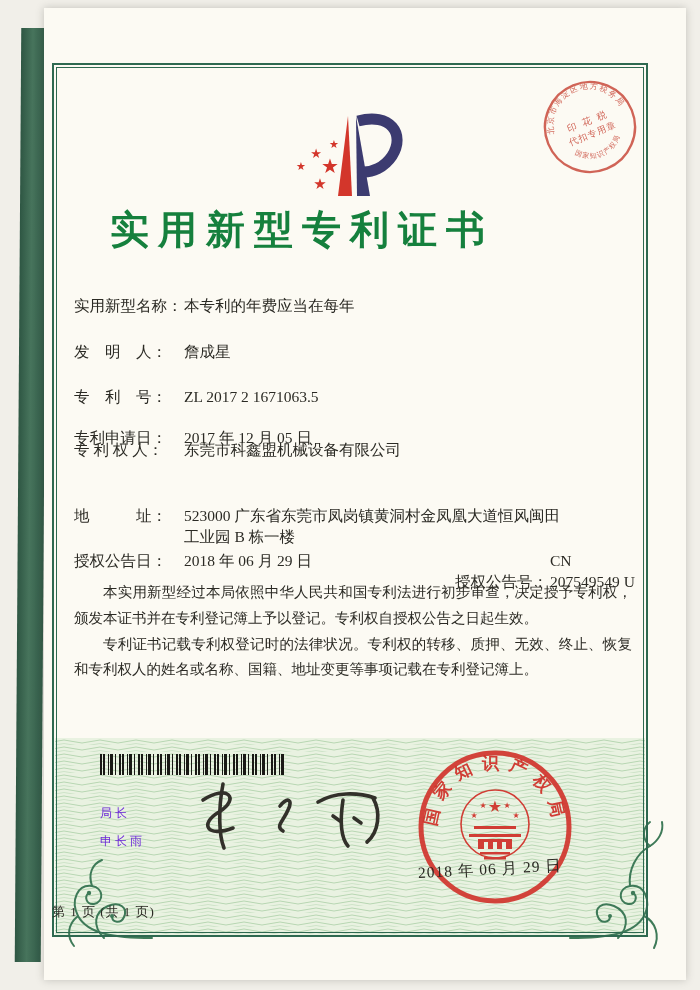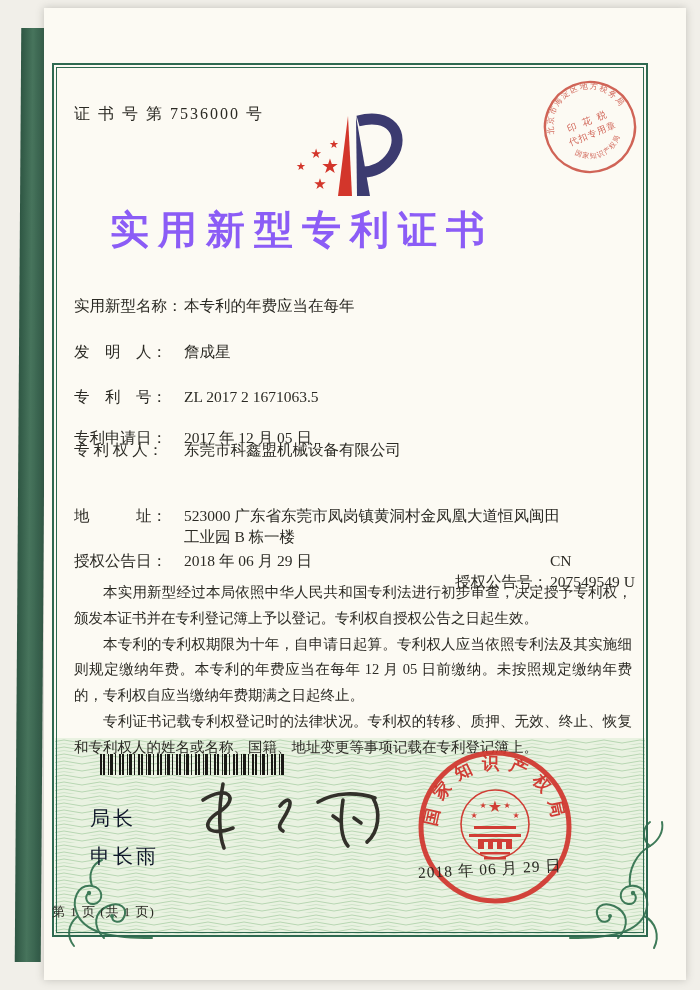--- a/index.html
+++ b/index.html
@@ -17,21 +17,21 @@
   .guilloche { position:absolute; left:55px; top:738px; z-index:1; }
 
   .cert-no { position:absolute; left:74px; top:104px; font-size:16px;
              letter-spacing:2px; z-index:4; }
   .logo { position:absolute; left:278px; top:88px; z-index:4; }
   .logo .star { font-family:"DejaVu Sans", sans-serif; fill:#d3362b; }
   .tax-stamp { position:absolute; left:538px; top:77px; z-index:5; opacity:.85; }
   .tax-stamp text { fill:#c94b3c; font-family:"Liberation Serif", serif; }
 
   .title { position:absolute; left:52px; top:203px; width:500px; text-align:center;
-           font-size:39px; font-weight:bold; letter-spacing:9px; color:#8b5cf6; z-index:4; }
+           font-size:39px; font-weight:bold; letter-spacing:9px; color:#15803d; z-index:4; }
 
   .fields { position:absolute; left:0; top:0; width:700px; z-index:4; }
   .field-row { position:absolute; left:74px; width:566px; display:flex;
                font-size:15.5px; line-height:1.35; }
   .field-label { flex:none; width:110px; }
   .field-value { flex:1; white-space:pre-line; }
   .row-0{top:296px} .row-1{top:342px} .row-2{top:387px} .row-3{top:428px}
   .row-4{top:440px} .row-5{top:506px} .row-6{top:551px}
   .pair-right { position:absolute; left:381px; top:0; display:flex; width:185px;align-items:flex-end; }
   .pair-right .field-label { width:auto; margin-right:2px; }
@@ -39,23 +39,23 @@
   .paragraphs { position:absolute; left:74px; top:580px; width:558px;
                 font-size:14.5px; line-height:1.78; text-align:justify; z-index:4; }
   .paragraphs p { text-indent:2em; }
 
   .barcode { position:absolute; left:100px; top:754px; width:185px; height:21px; z-index:4;
     background:repeating-linear-gradient(90deg,
       #191915 0 2px, transparent 2px 3px, #191915 3px 5px, transparent 5px 8px,
       #191915 8px 9px, transparent 9px 10px, #191915 10px 13px, transparent 13px 15px,
       #191915 15px 16px, transparent 16px 19px); }
 
-  .signatory { position:absolute; left:90px; top:805px; z-index:4;
-               font-family:"Liberation Sans", sans-serif; font-size:20px;
-               letter-spacing:3px; color:#0f172a; }
+  .signatory { position:absolute; left:100px; top:805px; z-index:4;
+               font-family:"Liberation Sans", sans-serif; font-size:12px;
+               letter-spacing:3px; color:#6d28d9; }
   .signatory div { margin-bottom:11px; }
   .signature { position:absolute; left:185px; top:770px; z-index:5; }
 
   .seal { position:absolute; left:410px; top:740px; z-index:5; }
   .seal text { font-family:"Liberation Serif", serif; }
   .seal .star { font-family:"DejaVu Sans", sans-serif; fill:#d0342c; }
   .ornament { position:absolute; z-index:2; }
   .orn-bl { left:44px; top:838px; }
   .orn-br { left:566px; top:810px; }
 
@@ -100,21 +100,20 @@
       <path d="M4,128 C42,128 68,124 78,106 C86,90 78,74 64,76 C52,78 52,92 62,94 C70,95 72,86 67,83"></path>
       <path d="M52,128 C64,116 62,102 48,96 C36,91 28,98 32,107 C35,114 44,113 44,106"></path>
       <path d="M78,106 C90,112 94,126 88,138"></path>
       <path d="M64,76 C62,60 70,44 84,36 C92,31 98,22 96,12"></path>
       <path d="M84,36 C76,30 76,18 84,12"></path>
     </g>
     <circle cx="67" cy="83" r="2.2" fill="#3e7a58"></circle>
     <circle cx="44" cy="106" r="2" fill="#3e7a58"></circle>
   </svg>
 
-  <div class="cert-no">证 书 号 第 7536000 号</div>
 
   <svg class="logo" width="150" height="122">
     <polygon points="70,28 60,108 74,108" fill="#d3362b"></polygon>
     <polygon points="78,28 79,108 92,108" fill="#3c3b70"></polygon>
     <path d="M80,33 C112,24 128,46 114,68 C106,80 94,84 86,84" fill="none" stroke="#3c3b70" stroke-width="11"></path>
     <text class="star" x="56" y="60" font-size="11" text-anchor="middle">★</text>
     <text class="star" x="38" y="70" font-size="13" text-anchor="middle">★</text>
     <text class="star" x="52" y="85" font-size="20" text-anchor="middle">★</text>
     <text class="star" x="23" y="82" font-size="11" text-anchor="middle">★</text>
     <text class="star" x="42" y="101" font-size="15" text-anchor="middle">★</text>
@@ -171,21 +170,20 @@
       <span class="field-value">2018 年 06 月 29 日</span>
       <span class="pair-right">
         <span class="field-label">授权公告号：</span>
         <span class="field-value">CN 207549549 U</span>
       </span>
     </div>
   </div>
 
   <div class="paragraphs">
     <p>本实用新型经过本局依照中华人民共和国专利法进行初步审查，决定授予专利权，颁发本证书并在专利登记簿上予以登记。专利权自授权公告之日起生效。</p>
-    <p>本专利的专利权期限为十年，自申请日起算。专利权人应当依照专利法及其实施细则规定缴纳年费。本专利的年费应当在每年 12 月 05 日前缴纳。未按照规定缴纳年费的，专利权自应当缴纳年费期满之日起终止。</p>
     <p>专利证书记载专利权登记时的法律状况。专利权的转移、质押、无效、终止、恢复和专利权人的姓名或名称、国籍、地址变更等事项记载在专利登记簿上。</p>
   </div>
 
   <div class="barcode"></div>
 
   <div class="signatory">
     <div>局长</div>
     <div>申长雨</div>
   </div>
 

